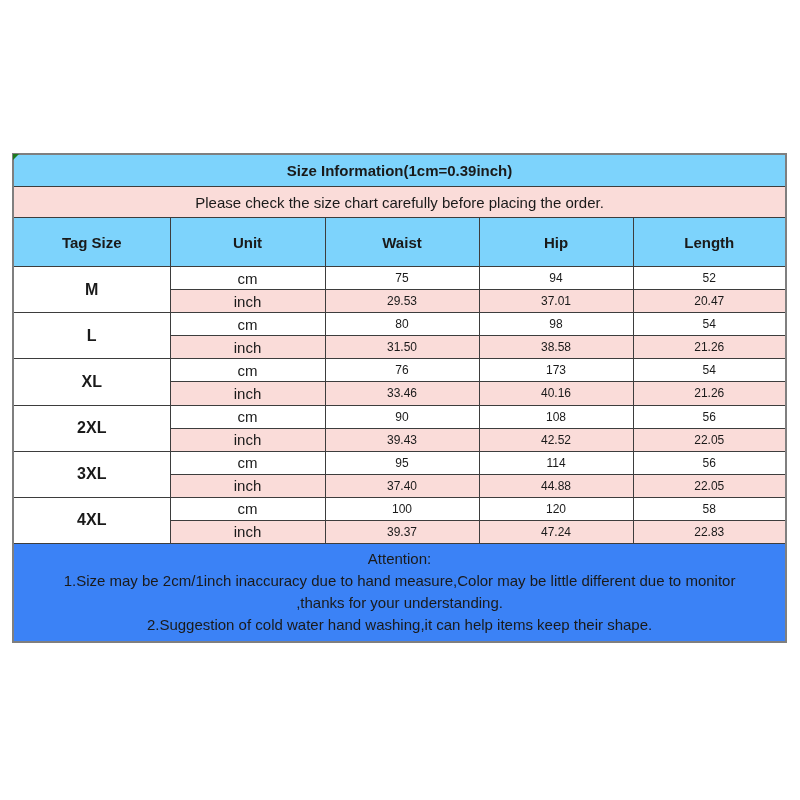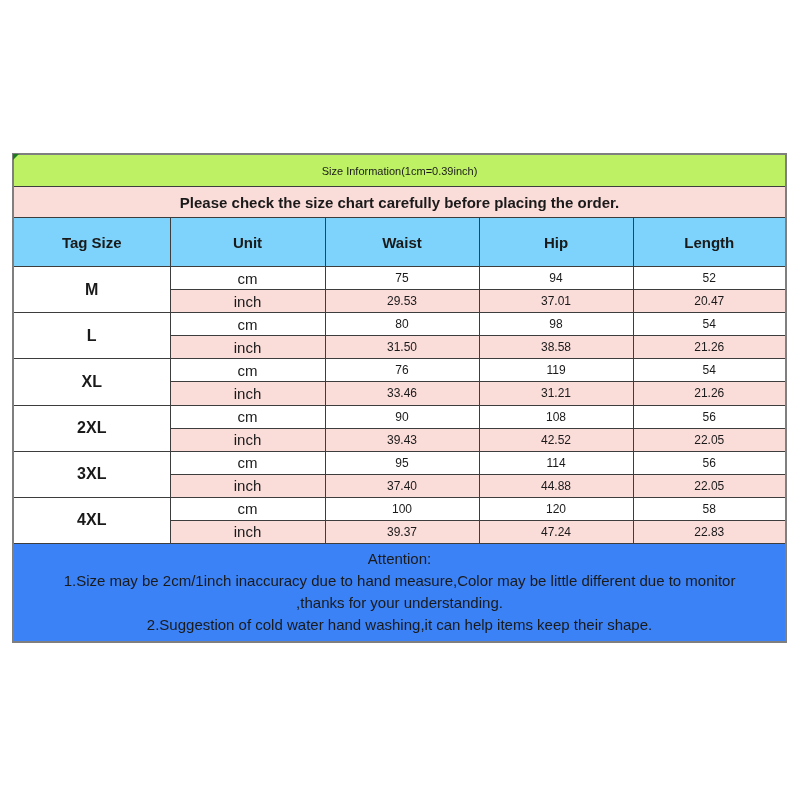--- a/index.html
+++ b/index.html
@@ -31,28 +31,28 @@
   }
   table.size-table td, table.size-table th {
     border: 1px solid #3d3d3d;
     text-align: center;
     vertical-align: middle;
     padding: 0;
     overflow: hidden;
     white-space: nowrap;
   }
   td.title-cell {
-    background: #bef264;
-    font-weight: normal;
-    font-size: 11px;
+    background: #7dd3fc;
+    font-weight: bold;
+    font-size: 15px;
     height: 31px;
   }
   td.subtitle-cell {
     background: #fadcd9;
-    font-weight: bold;
+    font-weight: normal;
     font-size: 15px;
     height: 30px;
   }
   th.col-header {
     background: #7dd3fc;
     font-weight: bold;
     font-size: 15px;
     height: 48px;
   }
   td.tag-cell {
@@ -146,27 +146,27 @@
       <td class="unit-cell">inch</td>
       <td class="value-cell">31.50</td>
       <td class="value-cell">38.58</td>
       <td class="value-cell">21.26</td>
     </tr>
 
     <tr class="cm-row">
       <td class="tag-cell" rowspan="2">XL</td>
       <td class="unit-cell">cm</td>
       <td class="value-cell">76</td>
-      <td class="value-cell">119</td>
+      <td class="value-cell">173</td>
       <td class="value-cell">54</td>
     </tr>
     <tr class="inch-row">
       <td class="unit-cell">inch</td>
       <td class="value-cell">33.46</td>
-      <td class="value-cell">31.21</td>
+      <td class="value-cell">40.16</td>
       <td class="value-cell">21.26</td>
     </tr>
 
     <tr class="cm-row">
       <td class="tag-cell" rowspan="2">2XL</td>
       <td class="unit-cell">cm</td>
       <td class="value-cell">90</td>
       <td class="value-cell">108</td>
       <td class="value-cell">56</td>
     </tr>

